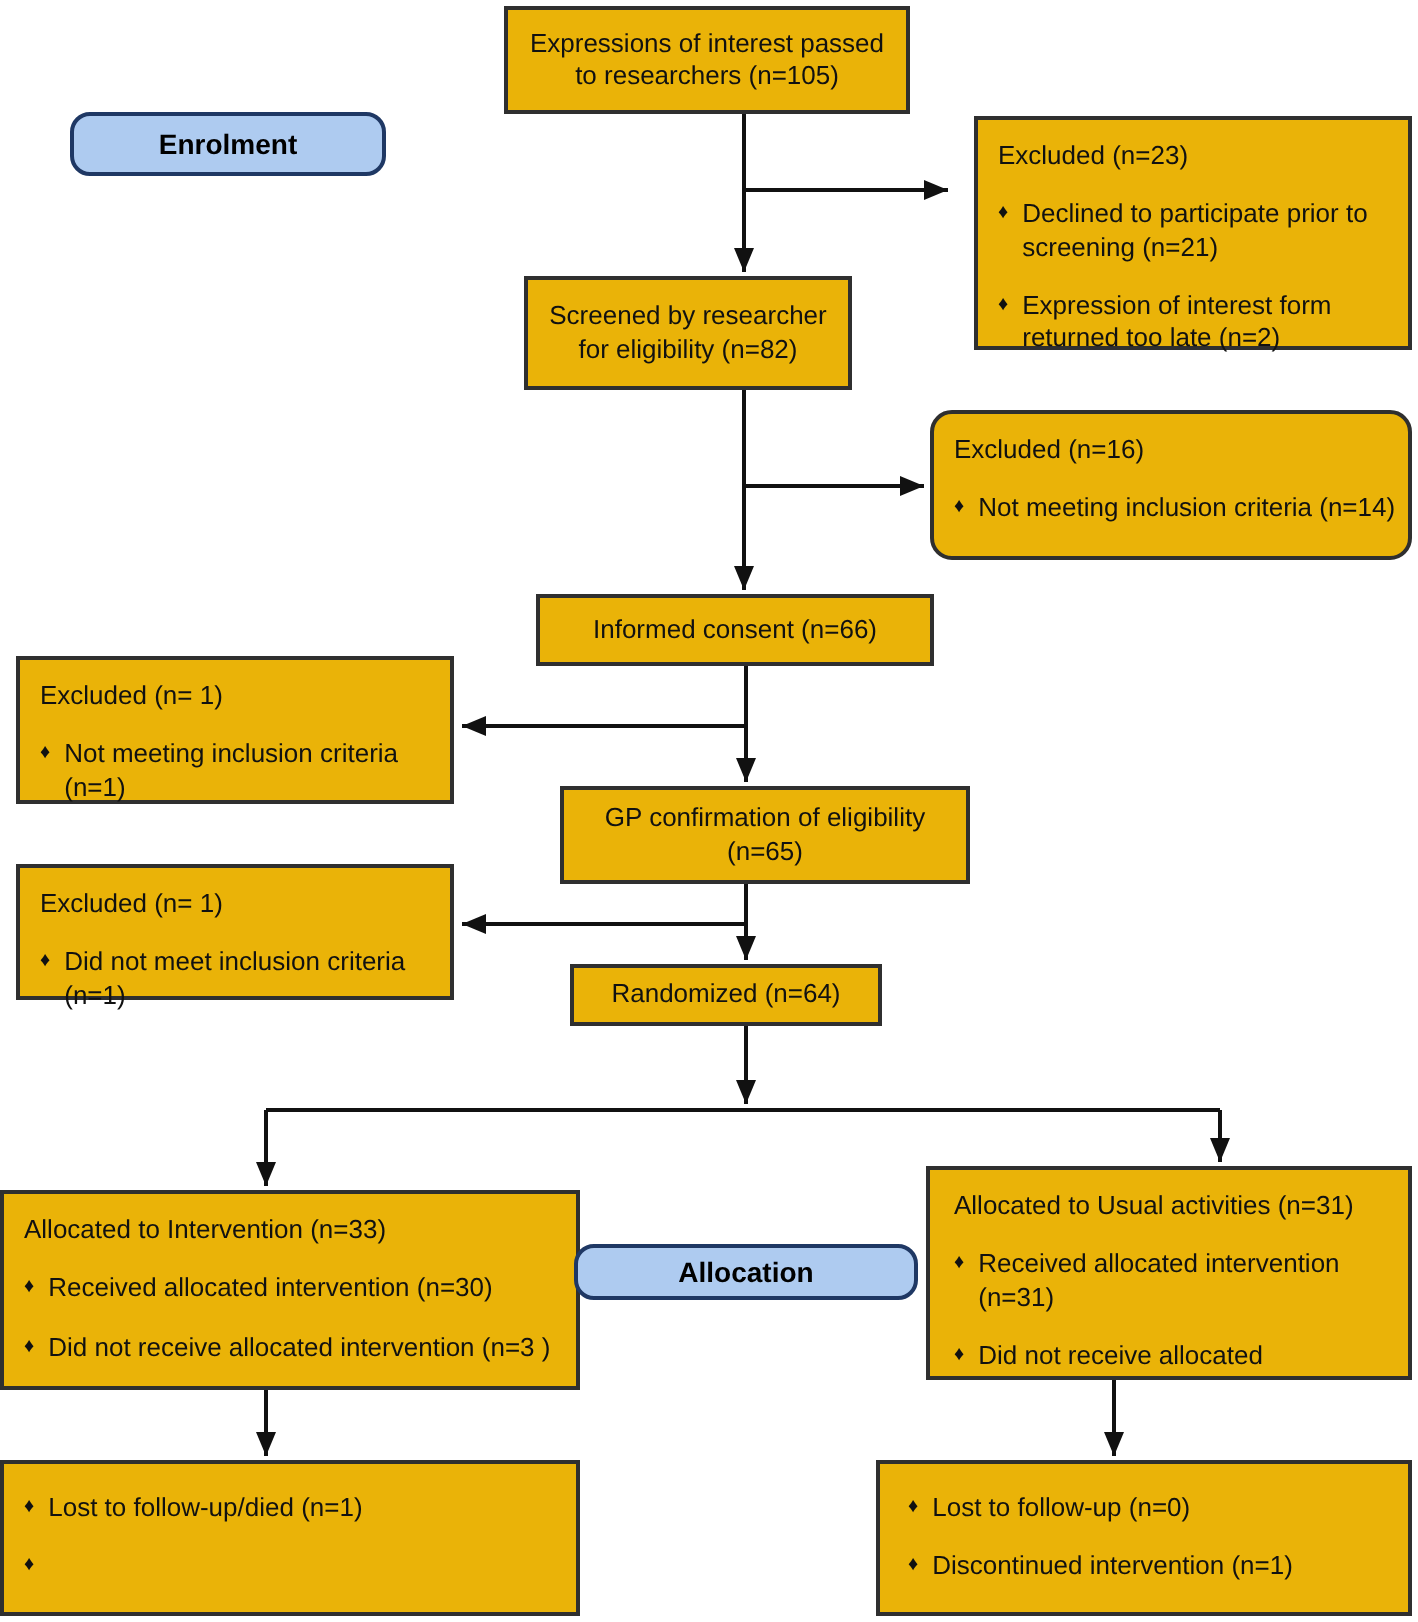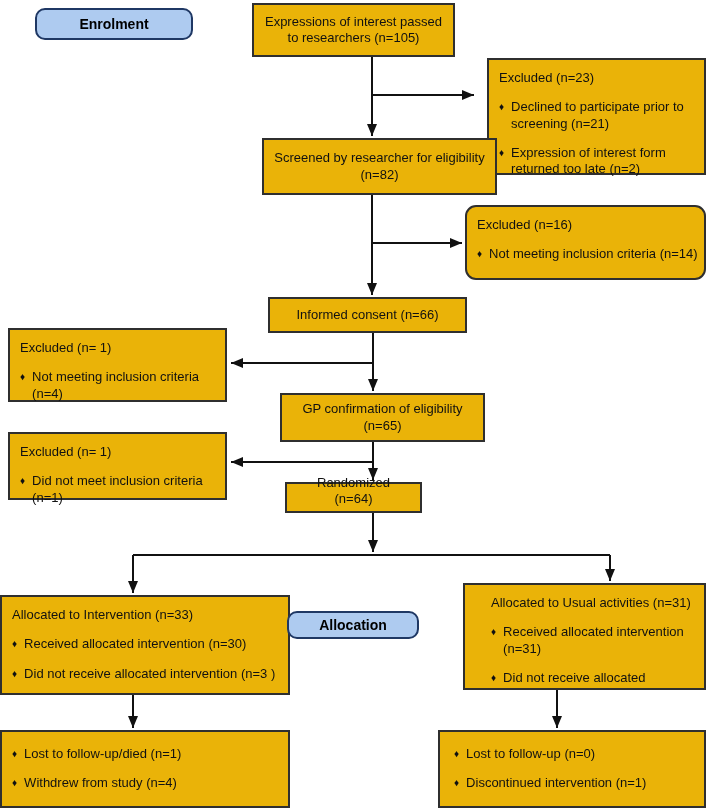--- a/index.html
+++ b/index.html
@@ -22,21 +22,21 @@
   .center{display:flex;align-items:center;justify-content:center;text-align:center;padding:4px 10px;}
   .listbox{padding:10px 6px 8px 8px;}
   .listbox .title{margin:0 0 0 2px;}
   .bullet{display:flex;gap:7px;margin-top:13px;padding-left:2px;align-items:flex-start;}
   .bullet .bgl{font-size:10px;line-height:16px;flex:0 0 auto;}
   .bullets-only{padding-top:14px;}
   .bullets-only .bullet:first-child{margin-top:0;}
   .badge{
     position:absolute;background:var(--badge-fill);border:2px solid var(--badge-border);
     border-radius:10px;display:flex;align-items:center;justify-content:center;
-    font-weight:bold;font-size:14px;color:#000;box-sizing:border-box;
+    font-weight:bold;font-size:14px;color:#000;box-sizing:border-box;margin-top:48px;
   }
 </style>
 </head>
 <body>
 
 <div class="canvas">
 
   <svg class="wires" width="709" height="811" viewBox="0 0 709 811">
     <defs>
       <marker id="ah" markerUnits="userSpaceOnUse" markerWidth="13" markerHeight="12" refX="12" refY="5" orient="auto">
@@ -74,96 +74,95 @@
     <div class="bullet">
       <span class="bgl">♦</span>
       <span>Declined to participate prior to screening (n=21)</span>
     </div>
     <div class="bullet">
       <span class="bgl">♦</span>
       <span>Expression of interest form returned too late (n=2)</span>
     </div>
   </div>
 
-  <div class="box center" style="left:262px;top:138px;width:235px;height:57px;">
+  <div class="box center" style="left:262px;top:138px;width:164px;height:57px;">
     <span>Screened by researcher for eligibility (n=82)</span>
   </div>
 
   <div class="box listbox" style="left:465px;top:205px;width:241px;height:75px;border-radius:11px;">
     <div class="title">Excluded (n=16)</div>
     <div class="bullet">
       <span class="bgl">♦</span>
       <span>Not meeting inclusion criteria (n=14)</span>
     </div>
   </div>
 
   <div class="box center" style="left:268px;top:297px;width:199px;height:36px;">
     <span>Informed consent (n=66)</span>
   </div>
 
   <div class="box listbox" style="left:8px;top:328px;width:219px;height:74px;">
     <div class="title">Excluded (n= 1)</div>
     <div class="bullet">
       <span class="bgl">♦</span>
-      <span>Not meeting inclusion criteria (n=4)</span>
+      <span>Not meeting inclusion criteria (n=1)</span>
     </div>
   </div>
 
   <div class="box center" style="left:280px;top:393px;width:205px;height:49px;">
     <span>GP confirmation of eligibility (n=65)</span>
   </div>
 
   <div class="box listbox" style="left:8px;top:432px;width:219px;height:68px;">
     <div class="title">Excluded (n= 1)</div>
     <div class="bullet">
       <span class="bgl">♦</span>
       <span>Did not meet inclusion criteria (n=1)</span>
     </div>
   </div>
 
-  <div class="box center" style="left:285px;top:482px;width:137px;height:31px;align-items:flex-end;">
+  <div class="box center" style="left:285px;top:482px;width:156px;height:31px;">
     <span>Randomized (n=64)</span>
   </div>
 
   <div class="box listbox" style="left:0px;top:595px;width:290px;height:100px;">
     <div class="title">Allocated to Intervention (n=33)</div>
     <div class="bullet">
       <span class="bgl">♦</span>
       <span>Received allocated intervention (n=30)</span>
     </div>
     <div class="bullet">
       <span class="bgl">♦</span>
       <span>Did not receive allocated intervention  (n=3 )</span>
     </div>
   </div>
 
-  <div class="badge" style="left:287px;top:611px;width:132px;height:28px;">
+  <div class="badge" style="left:287px;top:574px;width:172px;height:28px;">
     <span>Allocation</span>
   </div>
 
-  <div class="box listbox" style="left:463px;top:583px;width:243px;height:107px;padding-left:24px;">
+  <div class="box listbox" style="left:463px;top:583px;width:243px;height:107px;padding-left:10px;">
     <div class="title">Allocated to Usual activities (n=31)</div>
     <div class="bullet">
       <span class="bgl">♦</span>
       <span>Received allocated intervention (n=31)</span>
     </div>
     <div class="bullet">
       <span class="bgl">♦</span>
       <span>Did not receive allocated</span>
     </div>
   </div>
 
   <div class="box listbox bullets-only" style="left:0px;top:730px;width:290px;height:78px;">
     <div class="bullet">
       <span class="bgl">♦</span>
       <span>Lost to follow-up/died (n=1)</span>
     </div>
     <div class="bullet">
       <span class="bgl">♦</span>
-      <span>Withdrew from study (n=4)</span>
     </div>
   </div>
 
   <div class="box listbox bullets-only" style="left:438px;top:730px;width:268px;height:78px;padding-left:12px;">
     <div class="bullet">
       <span class="bgl">♦</span>
       <span>Lost to follow-up (n=0)</span>
     </div>
     <div class="bullet">
       <span class="bgl">♦</span>

